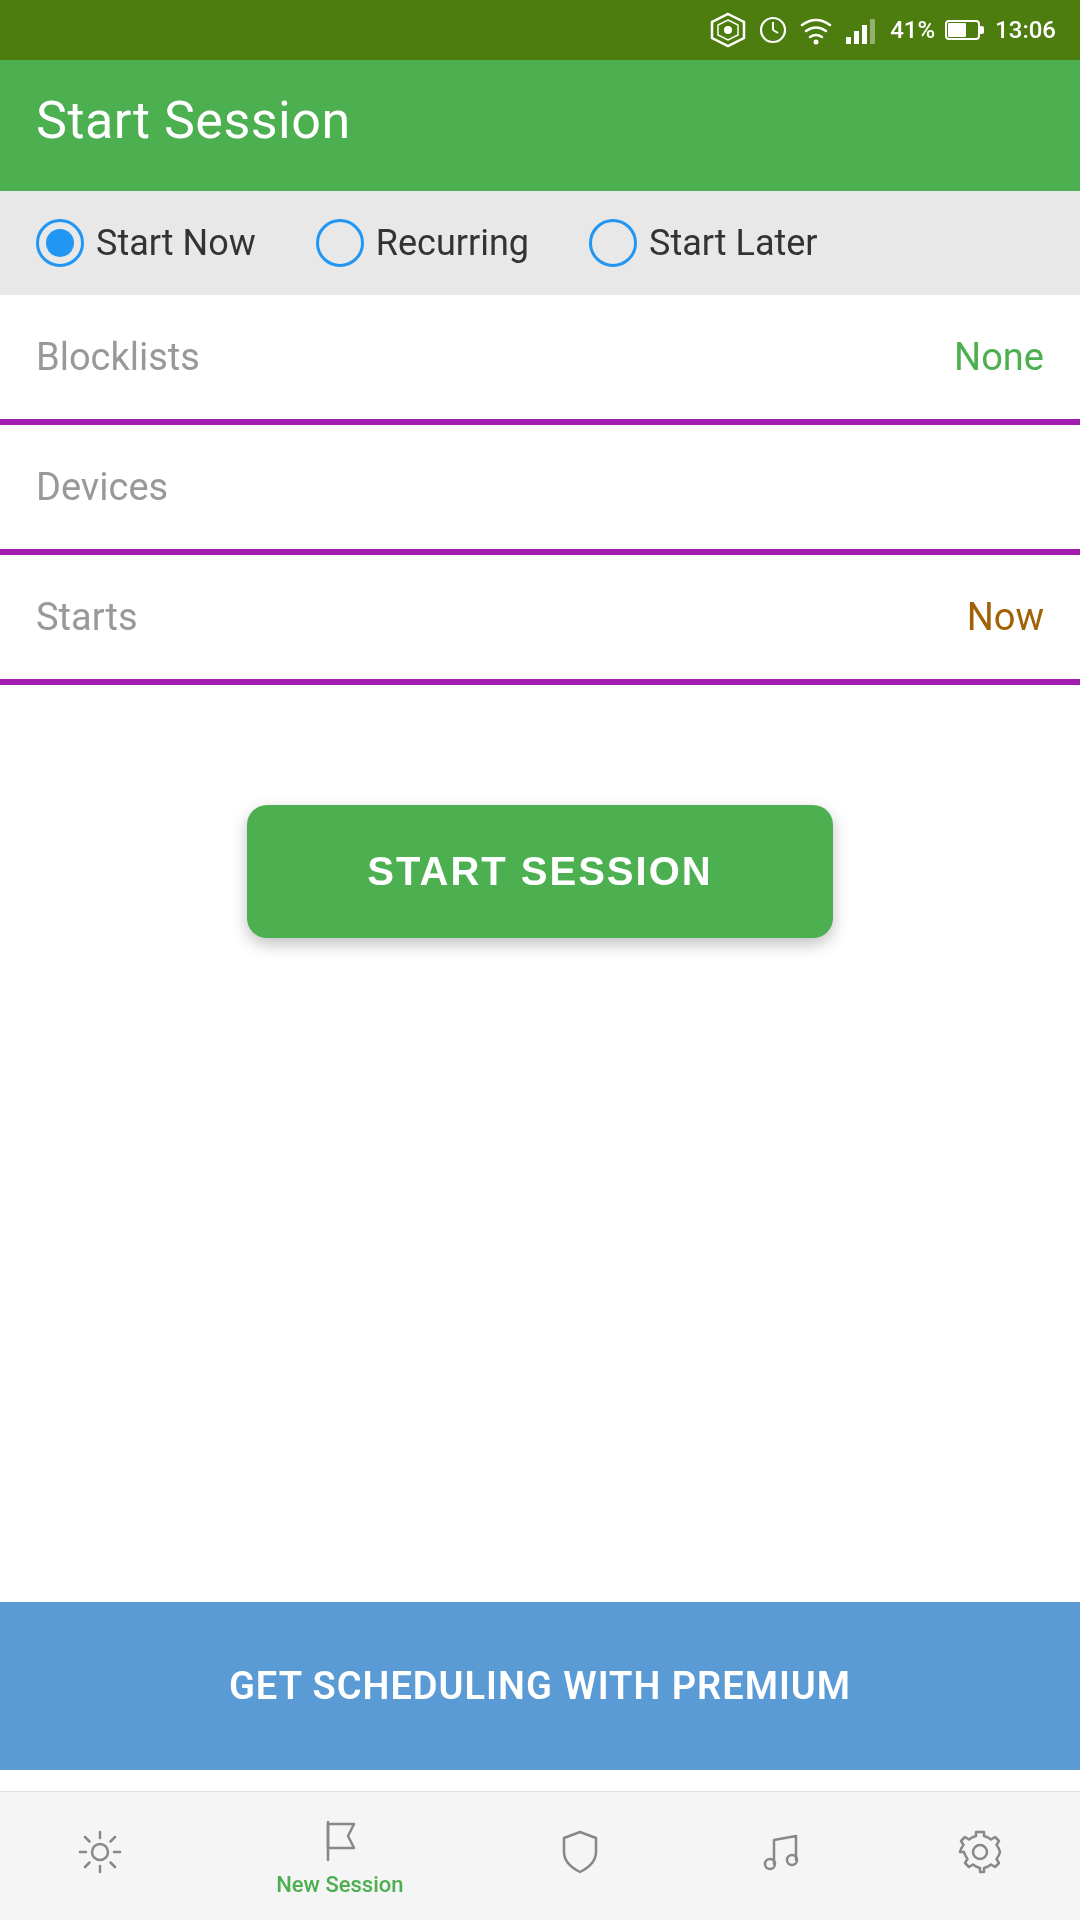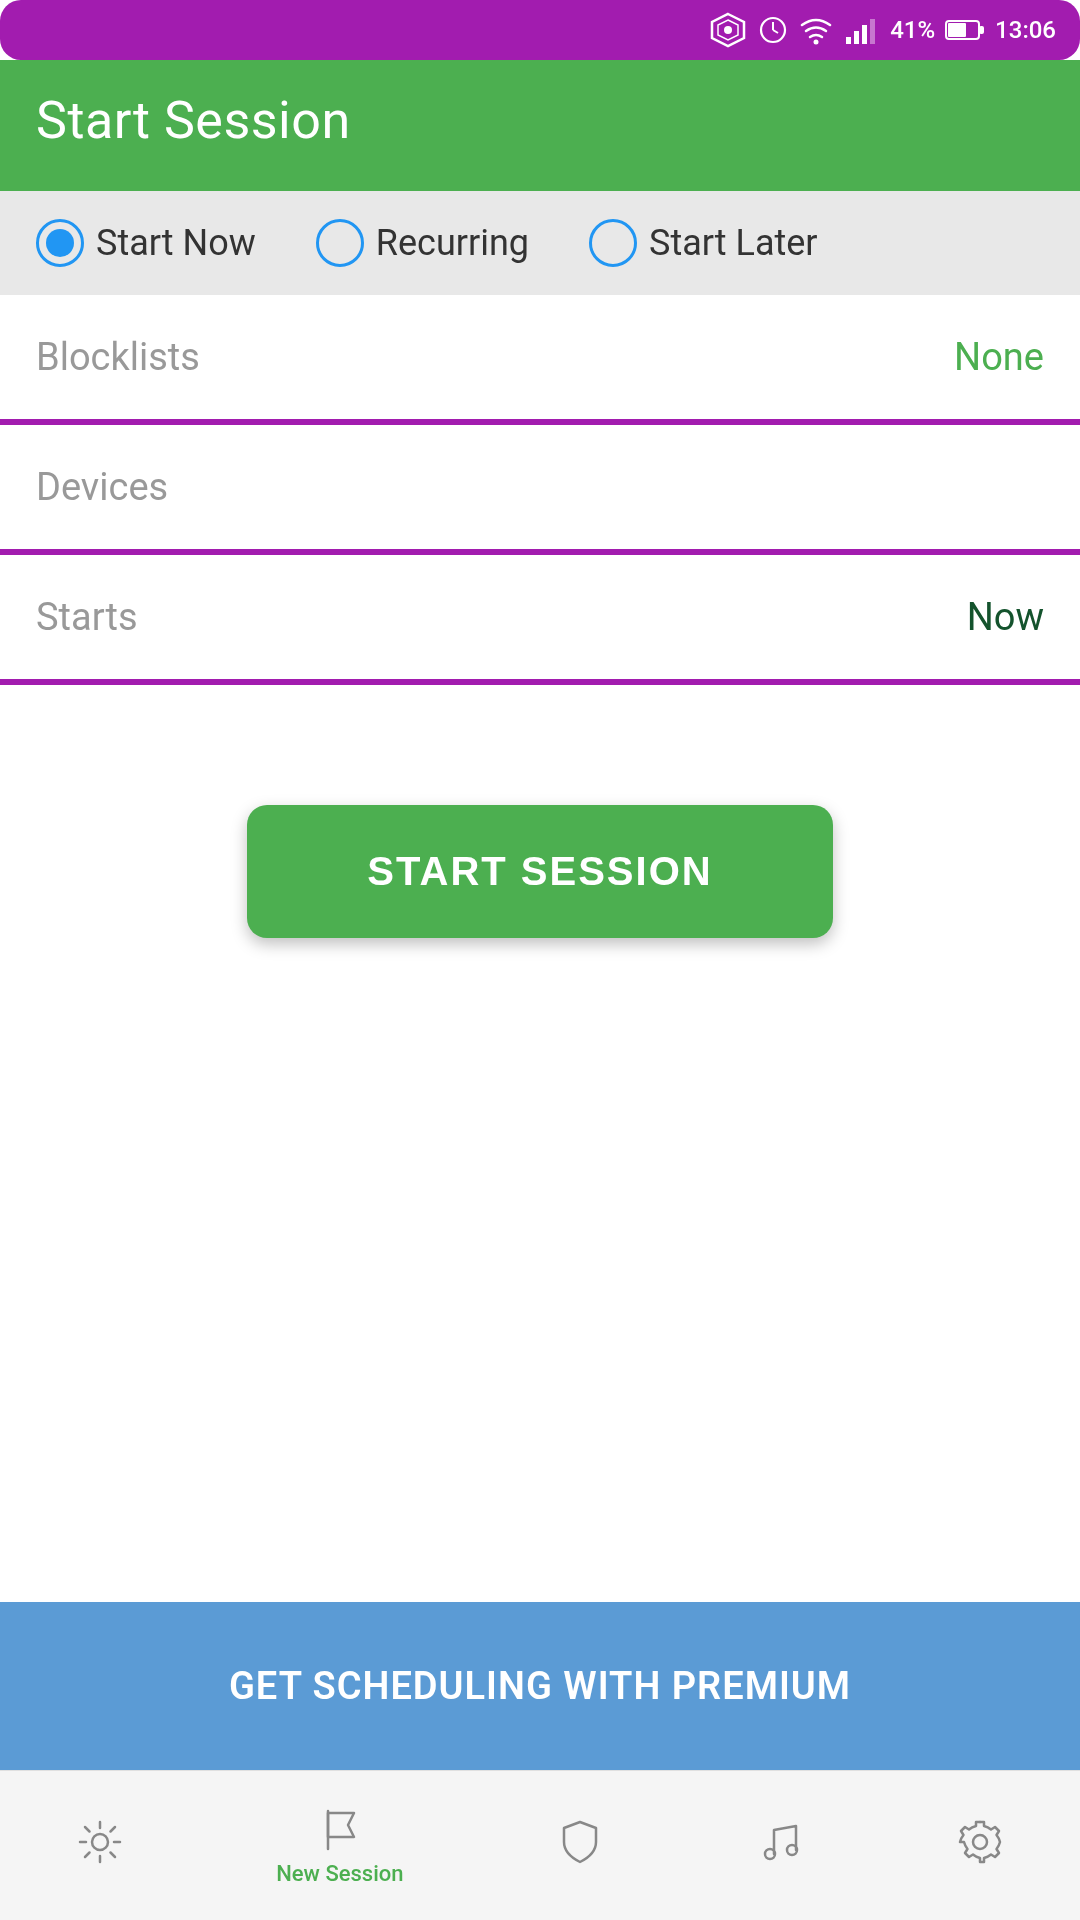--- a/index.html
+++ b/index.html
@@ -15,27 +15,26 @@
       font-family: 'Roboto', Arial, sans-serif;
       background: #ffffff;
       overflow: hidden;
       position: relative;
     }
 
     
     .status-bar {
       width: 100%;
       height: 60px;
-      background: #a21caf;
+      background: #4d7c0f;
       display: flex;
       align-items: center;
       justify-content: flex-end;
       padding: 0 24px;
       gap: 12px;
-      border-radius: 21px;
     }
 
     .status-bar-icons {
       display: flex;
       align-items: center;
       gap: 10px;
     }
 
     .status-text {
       color: #ffffff;
@@ -121,21 +120,21 @@
     .settings-value {
       font-size: 38px;
       font-weight: 400;
     }
 
     .settings-value.green {
       color: #4caf50;
     }
 
     .settings-value.gray {
-      color: #14532d;
+      color: #a16207;
     }
 
     
     .start-btn-container {
       display: flex;
       justify-content: center;
       margin-top: 120px;
     }
 
     .start-session-btn {
@@ -168,21 +167,21 @@
       font-size: 38px;
       font-weight: 600;
       letter-spacing: 1px;
     }
 
     
     .bottom-nav {
       position: absolute;
       bottom: 0;
       width: 100%;
-      height: 150px;
+      height: 129px;
       background: #f5f5f5;
       display: flex;
       align-items: center;
       justify-content: space-around;
       border-top: 1px solid #e0e0e0;
     }
 
     .nav-item {
       display: flex;
       flex-direction: column;

